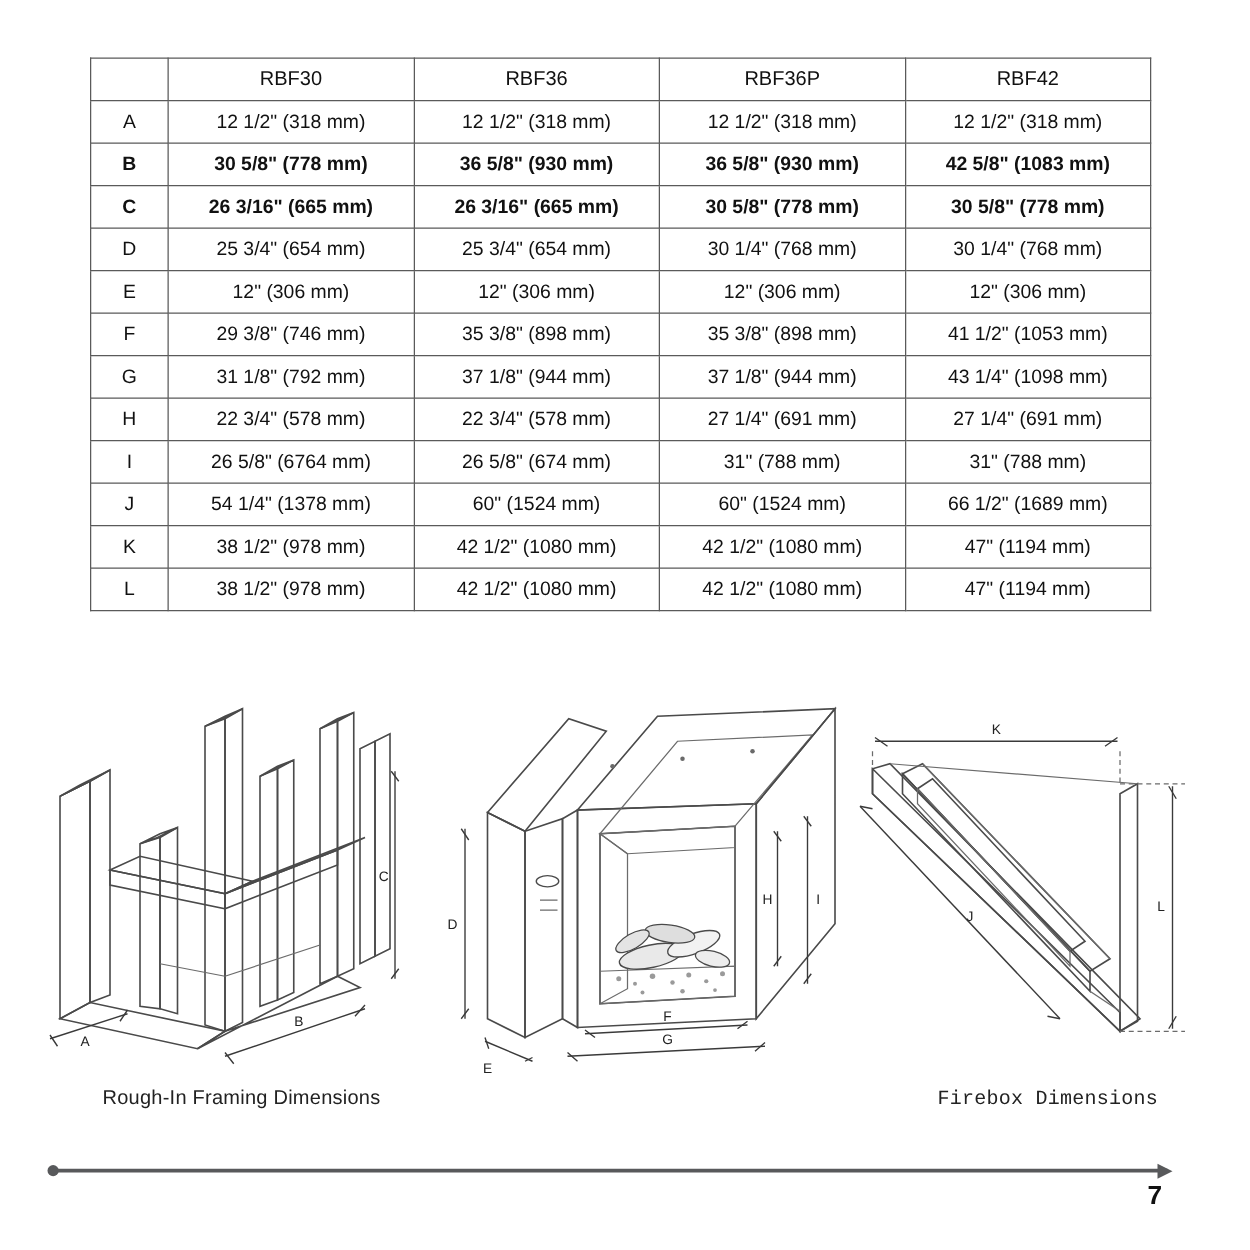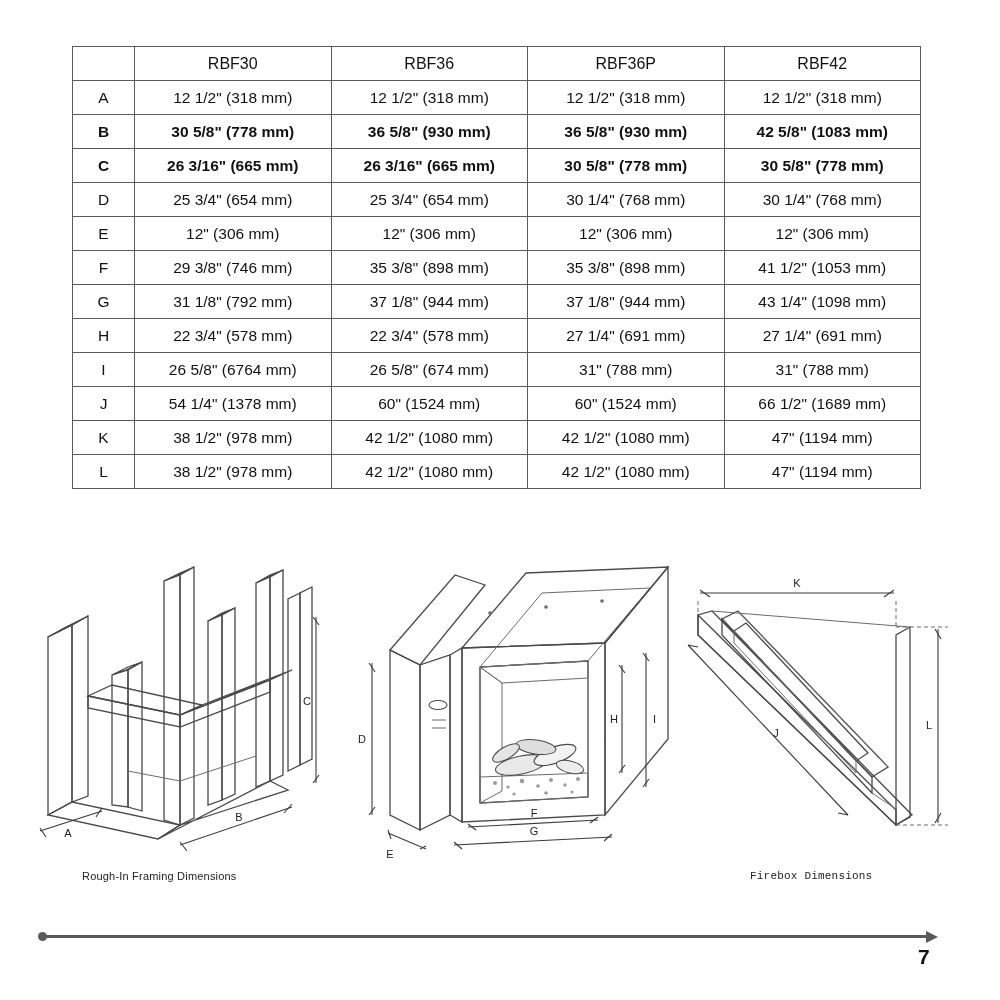--- a/index.html
+++ b/index.html
@@ -64,21 +64,21 @@
     top: 515px;
     width: 1000px;
     height: 400px;
   }
   .fig {
     position: absolute;
     top: 0;
   }
   .fig-caption {
     position: absolute;
-    font-size: 11px;
+    font-size: 16px;
     color: #222;
     letter-spacing: 0.2px;
     white-space: nowrap;
   }
   #cap1 { left: 52px; top: 355px; }
   #cap2 { left: 400px; top: 355px; font-family: Liberation Mono, monospace; }
 
   
   .footer-rule {
     position: absolute;

